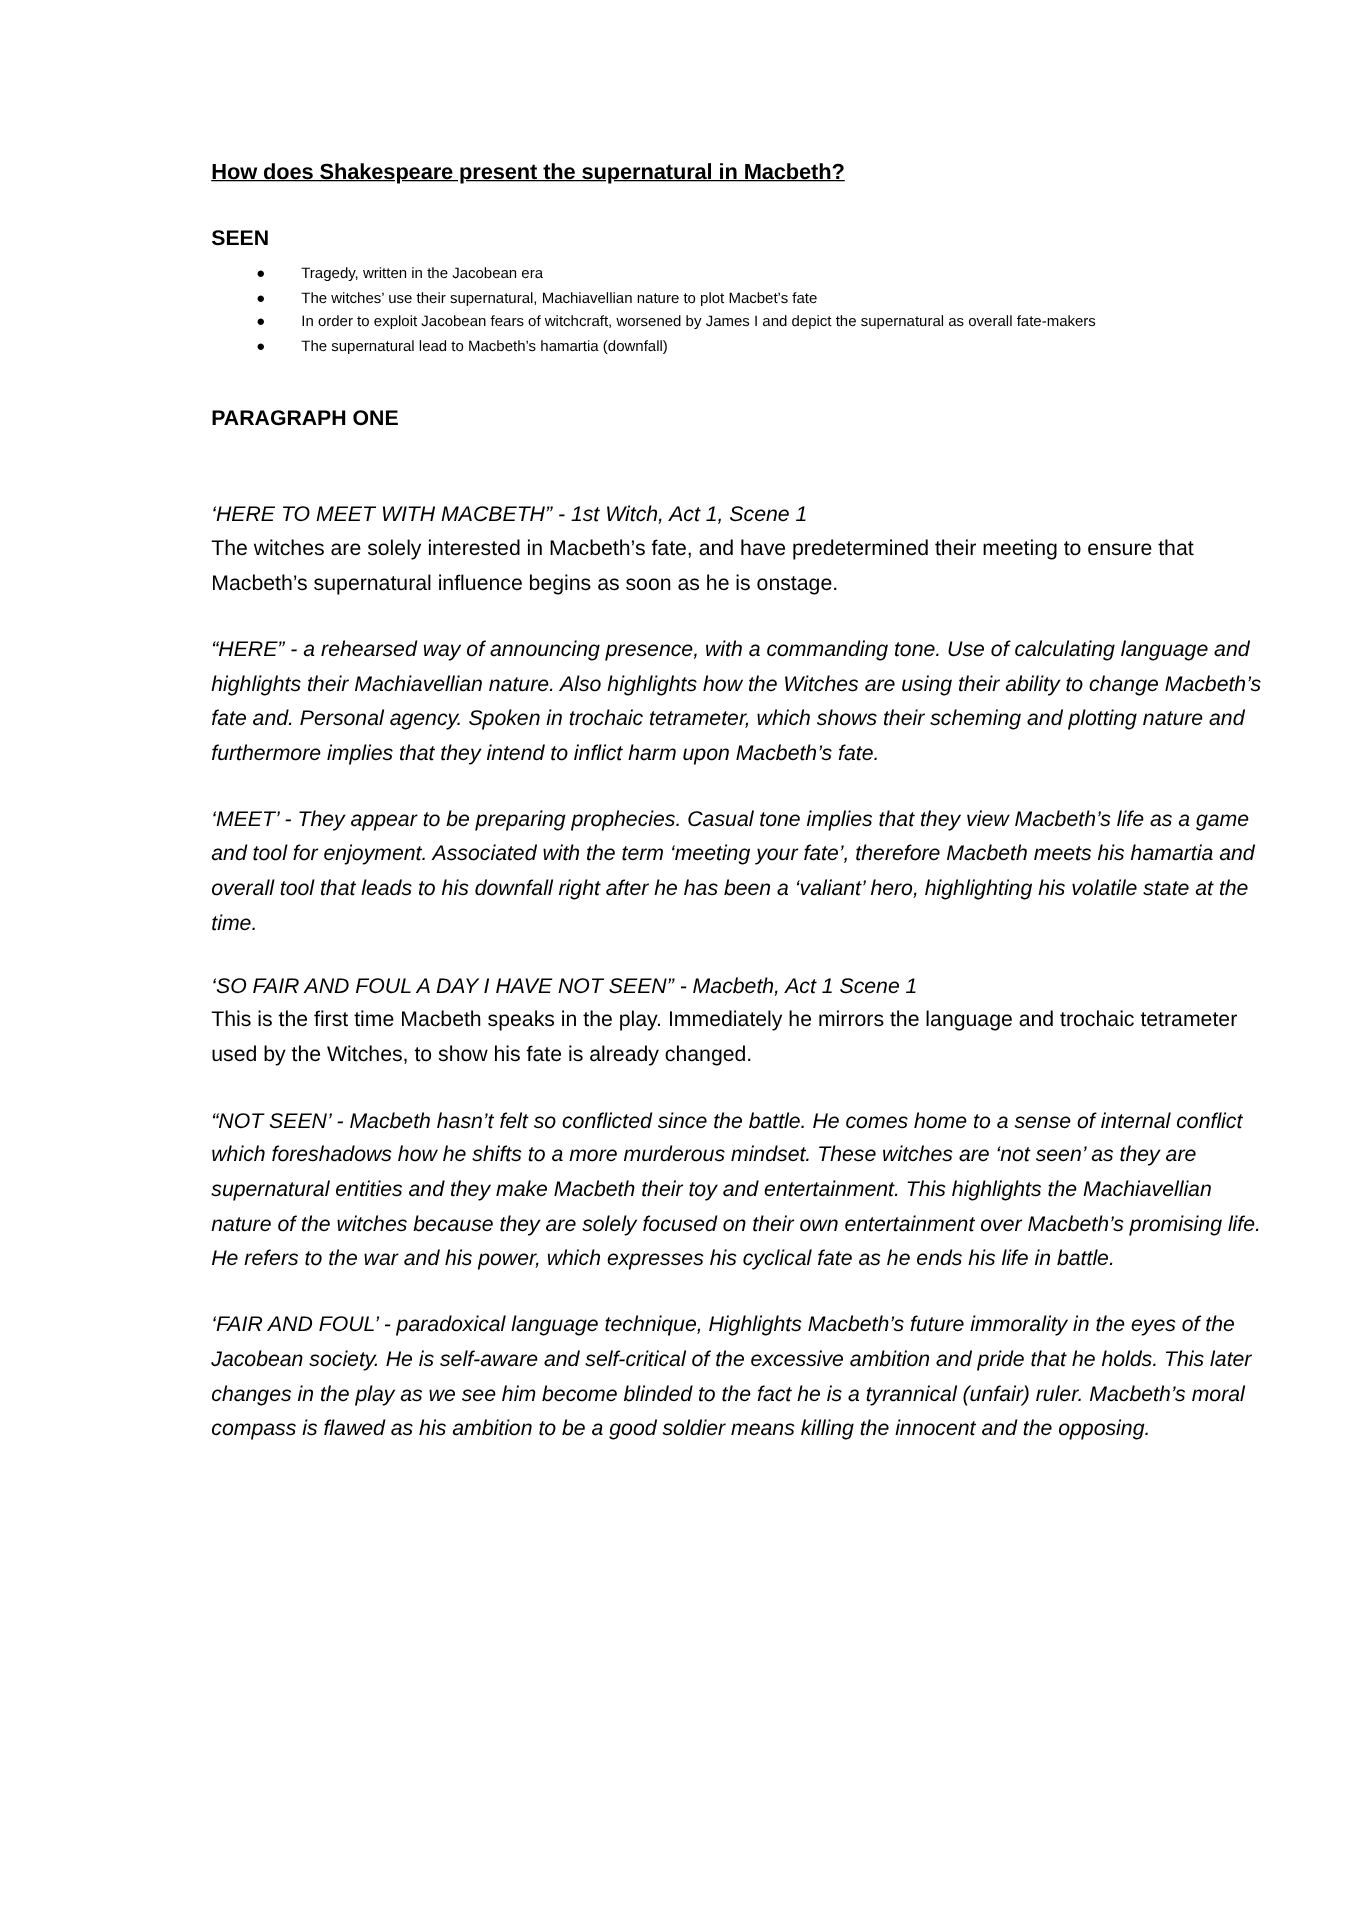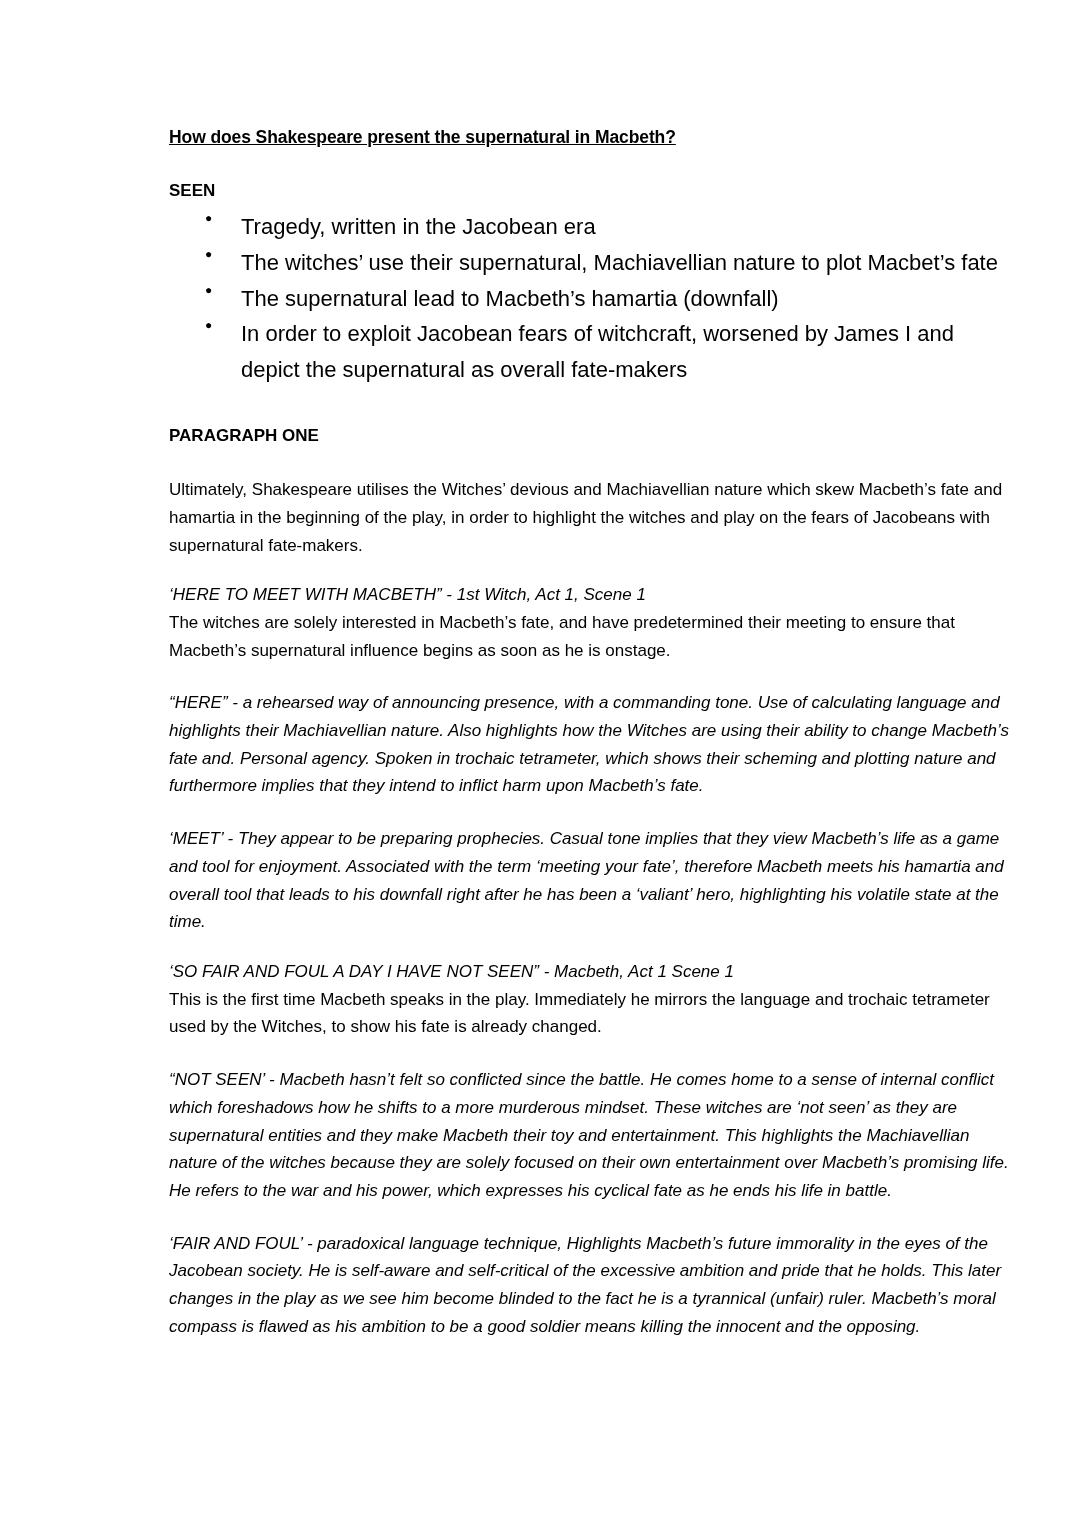--- a/index.html
+++ b/index.html
@@ -40,21 +40,21 @@
     margin-top: 36px;
     margin-bottom: 0;
   }
   ul.bullets {
     margin: 0;
     padding-left: 36px;
     list-style: none;
   }
   ul.bullets li {
     position: relative;
-    font-size: 22px;
+    font-size: 12px;
     line-height: 1.62;
     padding-left: 36px;
     margin: 0;
   }
   ul.bullets li::before {
     content: "\25CF";
     position: absolute;
     left: 0;
     top: 0;
     font-size: 12px;
@@ -89,29 +89,28 @@
 
 <div class="page">
 
   <h1 class="doc-title">How does Shakespeare present the supernatural in Macbeth?</h1>
 
   <h2 class="section-heading">SEEN</h2>
 
   <ul class="bullets">
     <li>Tragedy, written in the Jacobean era</li>
     <li>The witches’ use their supernatural, Machiavellian nature to plot Macbet’s fate</li>
+    <li>In order to exploit Jacobean fears of witchcraft, worsened by James I and depict the supernatural as overall fate-makers</li>
     <li>The supernatural lead to Macbeth’s hamartia (downfall)</li>
-    <li>In order to exploit Jacobean fears of witchcraft, worsened by James I and depict the supernatural as overall fate-makers</li>
   </ul>
 
   <h2 class="section-heading para-one">PARAGRAPH ONE</h2>
 
   <div class="block-gap-lg"></div>
 
-  <p class="body">Ultimately, Shakespeare utilises the Witches’ devious and Machiavellian nature which skew Macbeth’s fate and hamartia in the beginning of the play, in order to highlight the witches and play on the fears of Jacobeans with supernatural fate-makers.</p>
 
   <div class="block-gap-md"></div>
 
   <p class="quote-head">‘HERE TO MEET WITH MACBETH” - 1st Witch, Act 1, Scene 1</p>
   <p class="body">The witches are solely interested in Macbeth’s fate, and have predetermined their meeting to ensure that Macbeth’s supernatural influence begins as soon as he is onstage.</p>
 
   <p class="analysis">“HERE” - a rehearsed way of announcing presence, with a commanding tone. Use of calculating language and highlights their Machiavellian nature. Also highlights how the Witches are using their ability to change Macbeth’s fate and. Personal agency. Spoken in trochaic tetrameter, which shows their scheming and plotting nature and furthermore implies that they intend to inflict harm upon Macbeth’s fate.</p>
 
   <p class="analysis">‘MEET’ - They appear to be preparing prophecies. Casual tone implies that they view Macbeth’s life as a game and tool for enjoyment. Associated with the term ‘meeting your fate’, therefore Macbeth meets his hamartia and overall tool that leads to his downfall right after he has been a ‘valiant’ hero, highlighting his volatile state at the time.</p>
 

